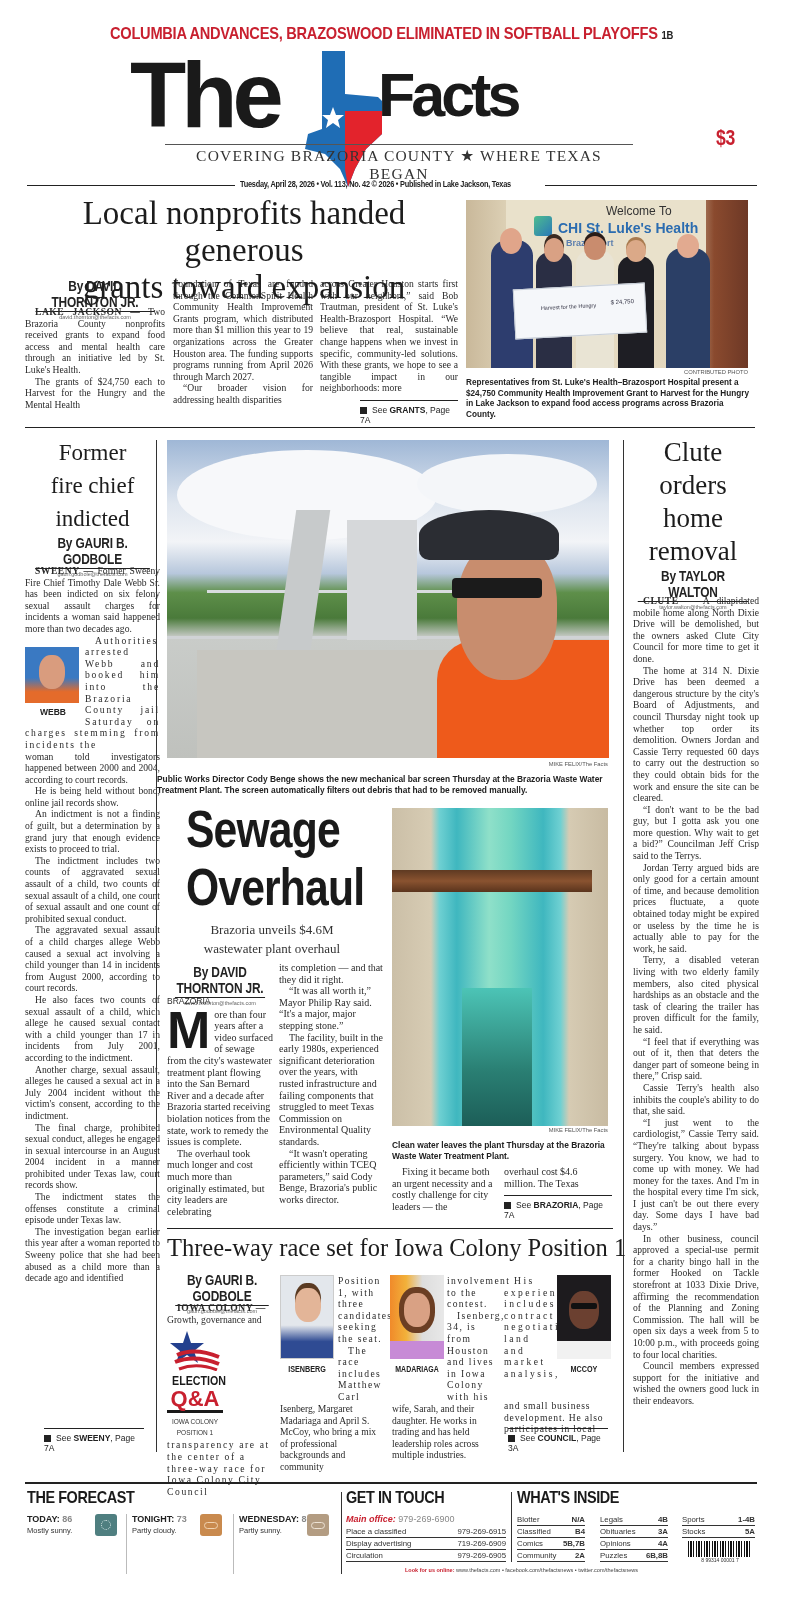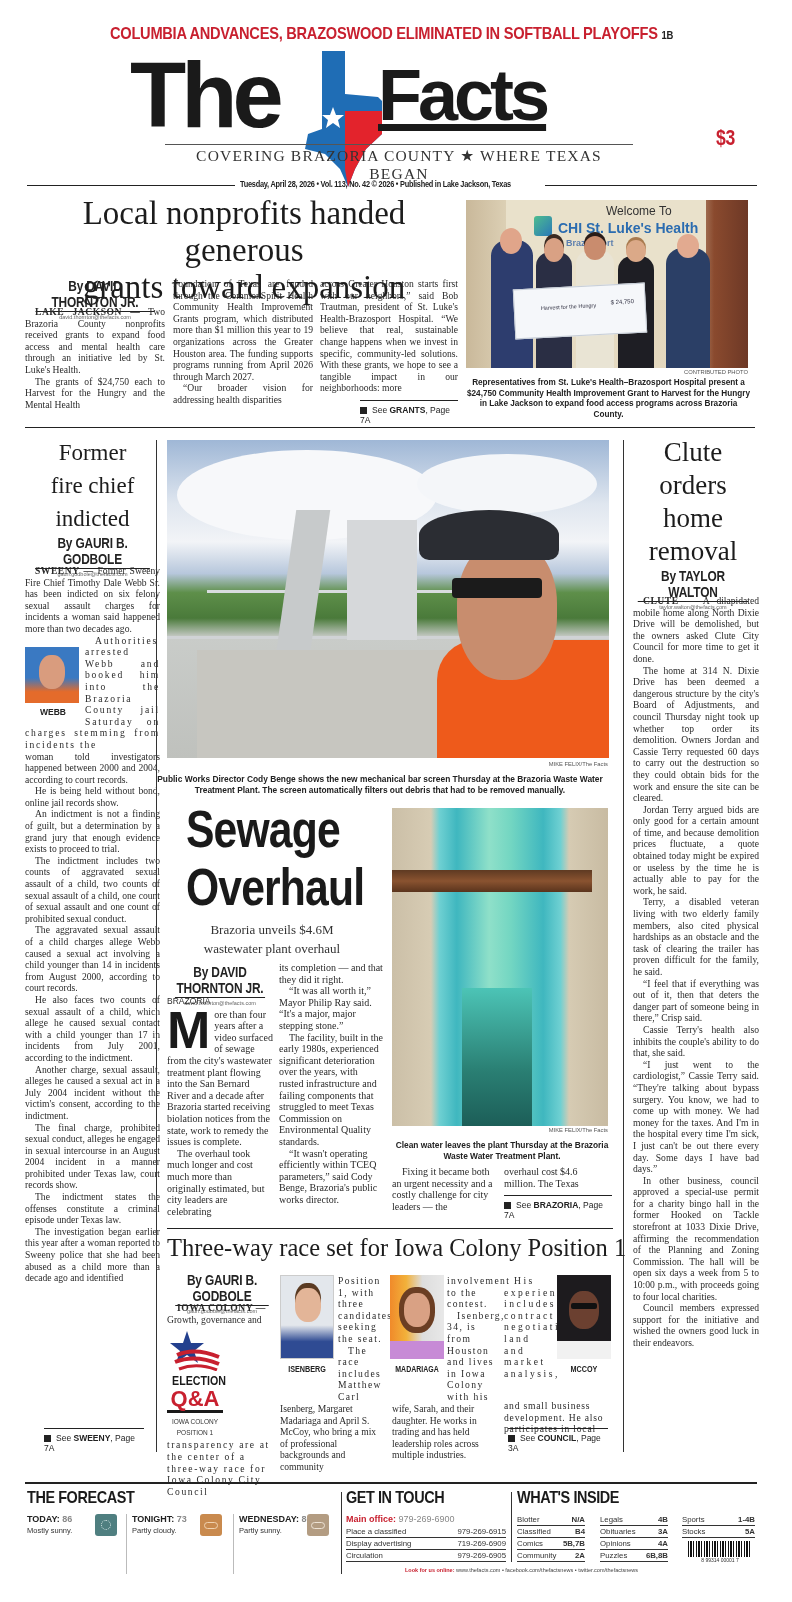--- a/index.html
+++ b/index.html
@@ -11,21 +11,21 @@
   .cond { font-family: "Liberation Sans", sans-serif; font-weight: bold; letter-spacing: -0.3px; transform-origin: left top; }
   .body-text { font-family: "Liberation Serif", serif; font-size: 9.6px; line-height: 11.6px; color: #2a2a2a; text-align: justify; }
   .body-text p { text-indent: 10px; }
   .dateline { font-weight: bold; letter-spacing: 0.5px; }
   .byline { font-family: Liberation Sans, sans-serif; font-weight: bold; font-size: 14px; text-align: center; letter-spacing: -0.2px; }
   .byline-name { display: inline-block; border-bottom: 1px solid #222; padding-bottom: 1px; transform: scaleX(0.85); }
   .email { font-family: "Liberation Sans", sans-serif; font-size: 5.5px; color: #666; text-align: center; margin-top: 2px; }
   .see-ref { font-family: "Liberation Sans", sans-serif; font-size: 8.5px; color: #222; border-top: 1px solid #222; padding-top: 4px; }
   .see-ref .sq { display: inline-block; width: 7px; height: 7px; background: #222; margin-right: 5px; vertical-align: -1px; }
   .see-ref b { font-weight: bold; }
-  .caption { font-family: "Liberation Sans", sans-serif; font-weight: bold; font-size: 8.4px; line-height: 10.5px; color: #222; text-align: center; }
+  .caption { font-family: "Liberation Sans", sans-serif; font-weight: bold; font-size: 8.4px; line-height: 10.5px; color: #222; }
   .credit { font-family: "Liberation Sans", sans-serif; font-size: 5.8px; color: #555; text-align: right; }
   .vrule { position: absolute; width: 1px; background: #333; }
   .hrule { position: absolute; height: 1px; background: #333; }
   .photo { position: absolute; overflow: hidden; }
   .mug-label { font-family: "Liberation Sans", sans-serif; font-weight: bold; font-size: 8.5px; text-align: center; color: #222; }
   .foot-h { font-family: "Liberation Sans", sans-serif; font-weight: bold; font-size: 17px; color: #1a1a1a; letter-spacing: -0.5px; }
   .wi-table { font-family: "Liberation Sans", sans-serif; font-size: 7.8px; color: #333; }
   .wi-row { display: flex; justify-content: space-between; border-bottom: 1px solid #333; height: 12px; line-height: 12px; }
   .wi-row b { font-weight: bold; }
 </style>
@@ -37,21 +37,21 @@
   <span style="font-size:11px; color:#222;">1B</span>
 </div>
 
 <div class="abs" style="left:0; top:45px; width:672px; height:130px;">
   <div class="abs sans" style="left:130px; top:4px; font-size:92px; font-weight:bold; color:#1a1a1a; letter-spacing:-5px; line-height:92px;">The</div>
   <svg class="abs" style="left:300px; top:4px;" width="110" height="140" viewBox="0 0 110 140">
     <polygon points="22,2 45,2 45,45 78,48 82,52 82,85 66,100 55,120 48,138 40,120 25,105 5,100 8,85 22,80" fill="#1f6db5"></polygon>
     <polygon points="45,62 82,62 82,85 66,100 55,120 48,138 45,120" fill="#e3232c"></polygon>
     <polygon points="33,58 36,66 44,66 38,71 40,79 33,74 26,79 28,71 22,66 30,66" fill="#fff"></polygon>
   </svg>
-  <div class="abs sans" style="left:378px; top:4px; font-size:72px; font-weight:bold; color:#1a1a1a; letter-spacing:-4px; line-height:92px;text-decoration:underline;">Facts</div>
+  <div class="abs sans" style="left:378px; top:4px; font-size:61px; font-weight:bold; color:#1a1a1a; letter-spacing:-4px; line-height:92px;">Facts</div>
   <div class="hrule" style="left:165px; top:99px; width:468px; background:#555;"></div>
   <div class="abs serif" style="left:165px; top:102px; width:468px; text-align:center; font-size:15.5px; letter-spacing:1.2px; color:#333;">COVERING BRAZORIA COUNTY ★ WHERE TEXAS BEGAN</div>
   <div class="abs cond" style="left:716px; top:80px; font-size:22px; color:#c8202f; transform:scaleX(0.8);">$3</div>
 </div>
 
 <div class="hrule" style="left:27px; top:185px; width:208px; background:#222;"></div>
 <div class="abs cond" style="left:240px; top:179px; font-size:9px; white-space:nowrap; transform:scaleX(0.82); color:#222;">Tuesday, April 28, 2026 • Vol. 113, No. 42 © 2026 • Published in Lake Jackson, Texas</div>
 <div class="hrule" style="left:545px; top:185px; width:212px; background:#222;"></div>
 
 <div class="abs serif" style="left:24px; top:195px; width:440px; text-align:center; font-size:33px; line-height:37px; color:#1c1c1c;">
@@ -284,20 +284,21 @@
   <div>home</div>
   <div>removal</div>
 </div>
 <div class="abs" style="left:628px; top:568px; width:130px;">
   <div class="byline"><span class="byline-name">By TAYLOR WALTON</span></div>
   <div class="email">taylor.walton@thefacts.com</div>
 </div>
 <div class="abs body-text" style="left:633px; top:595px; width:126px;">
   <p><span class="dateline">CLUTE —</span> <span>A dilapidated mobile home along North Dixie Drive will be demolished, but the owners asked Clute City Council for more time to get it done.</span></p>
   <p>The home at 314 N. Dixie Drive has been deemed a dangerous structure by the city's Board of Adjustments, and council Thursday night took up whether top order its demolition. Owners Jordan and Cassie Terry requested 60 days to carry out the destruction so they could obtain bids for the work and ensure the site can be cleared.</p>
+  <p>“I don't want to be the bad guy, but I gotta ask you one more question. Why wait to get a bid?” Councilman Jeff Crisp said to the Terrys.</p>
   <p>Jordan Terry argued bids are only good for a certain amount of time, and because demolition prices fluctuate, a quote obtained today might be expired or useless by the time he is actually able to pay for the work, he said.</p>
   <p>Terry, a disabled veteran living with two elderly family members, also cited physical hardships as an obstacle and the task of clearing the trailer has proven difficult for the family, he said.</p>
   <p>“I feel that if everything was out of it, then that deters the danger part of someone being in there,” Crisp said.</p>
   <p>Cassie Terry's health also inhibits the couple's ability to do that, she said.</p>
   <p>“I just went to the cardiologist,” Cassie Terry said. “They're talking about bypass surgery. You know, we had to come up with money. We had money for the taxes. And I'm in the hospital every time I'm sick, I just can't be out there every day. Some days I have bad days.”</p>
   <p>In other business, council approved a special-use permit for a charity bingo hall in the former Hooked on Tackle storefront at 1033 Dixie Drive, affirming the recommendation of the Planning and Zoning Commission. The hall will be open six days a week from 5 to 10:00 p.m., with proceeds going to four local charities.</p>
   <p>Council members expressed support for the initiative and wished the owners good luck in their endeavors.</p>
 </div>
 
 <div class="hrule" style="left:25px; top:1482px; width:732px; height:2px; background:#222;"></div>
@@ -325,21 +326,21 @@
   <div class="sans" style="font-size:7.5px; color:#333; margin-top:2px;">Partly sunny.</div>
   <div class="abs" style="left:68px; top:0; width:22px; height:22px; background:#b39c82; border-radius:3px;">
     <div style="position:absolute; left:4px; top:8px; width:14px; height:7px; border:1px solid #ede2d4; border-radius:6px;"></div>
   </div>
 </div>
 
 <div class="vrule" style="left:341px; top:1492px; height:82px;"></div>
 
 <div class="abs foot-h" style="left:346px; top:1488px; transform:scaleX(0.85); transform-origin:left top;">GET IN TOUCH</div>
 <div class="abs sans" style="left:346px; top:1514px; font-size:9px; white-space:nowrap;">
-  <span style="color:#c8202f; font-weight:bold;">Main office:</span> <span style="color:#888;">979-269-6900</span>
+  <span style="color:#c8202f; font-weight:bold;font-style:italic;">Main office:</span> <span style="color:#888;">979-269-6900</span>
 </div>
 <div class="abs wi-table" style="left:346px; top:1526px; width:160px;">
   <div class="wi-row">
       <span>Place a classified</span>
       <span>979-269-6915</span>
     </div>
   <div class="wi-row">
       <span>Display advertising</span>
       <span>719-269-6909</span>
     </div>

